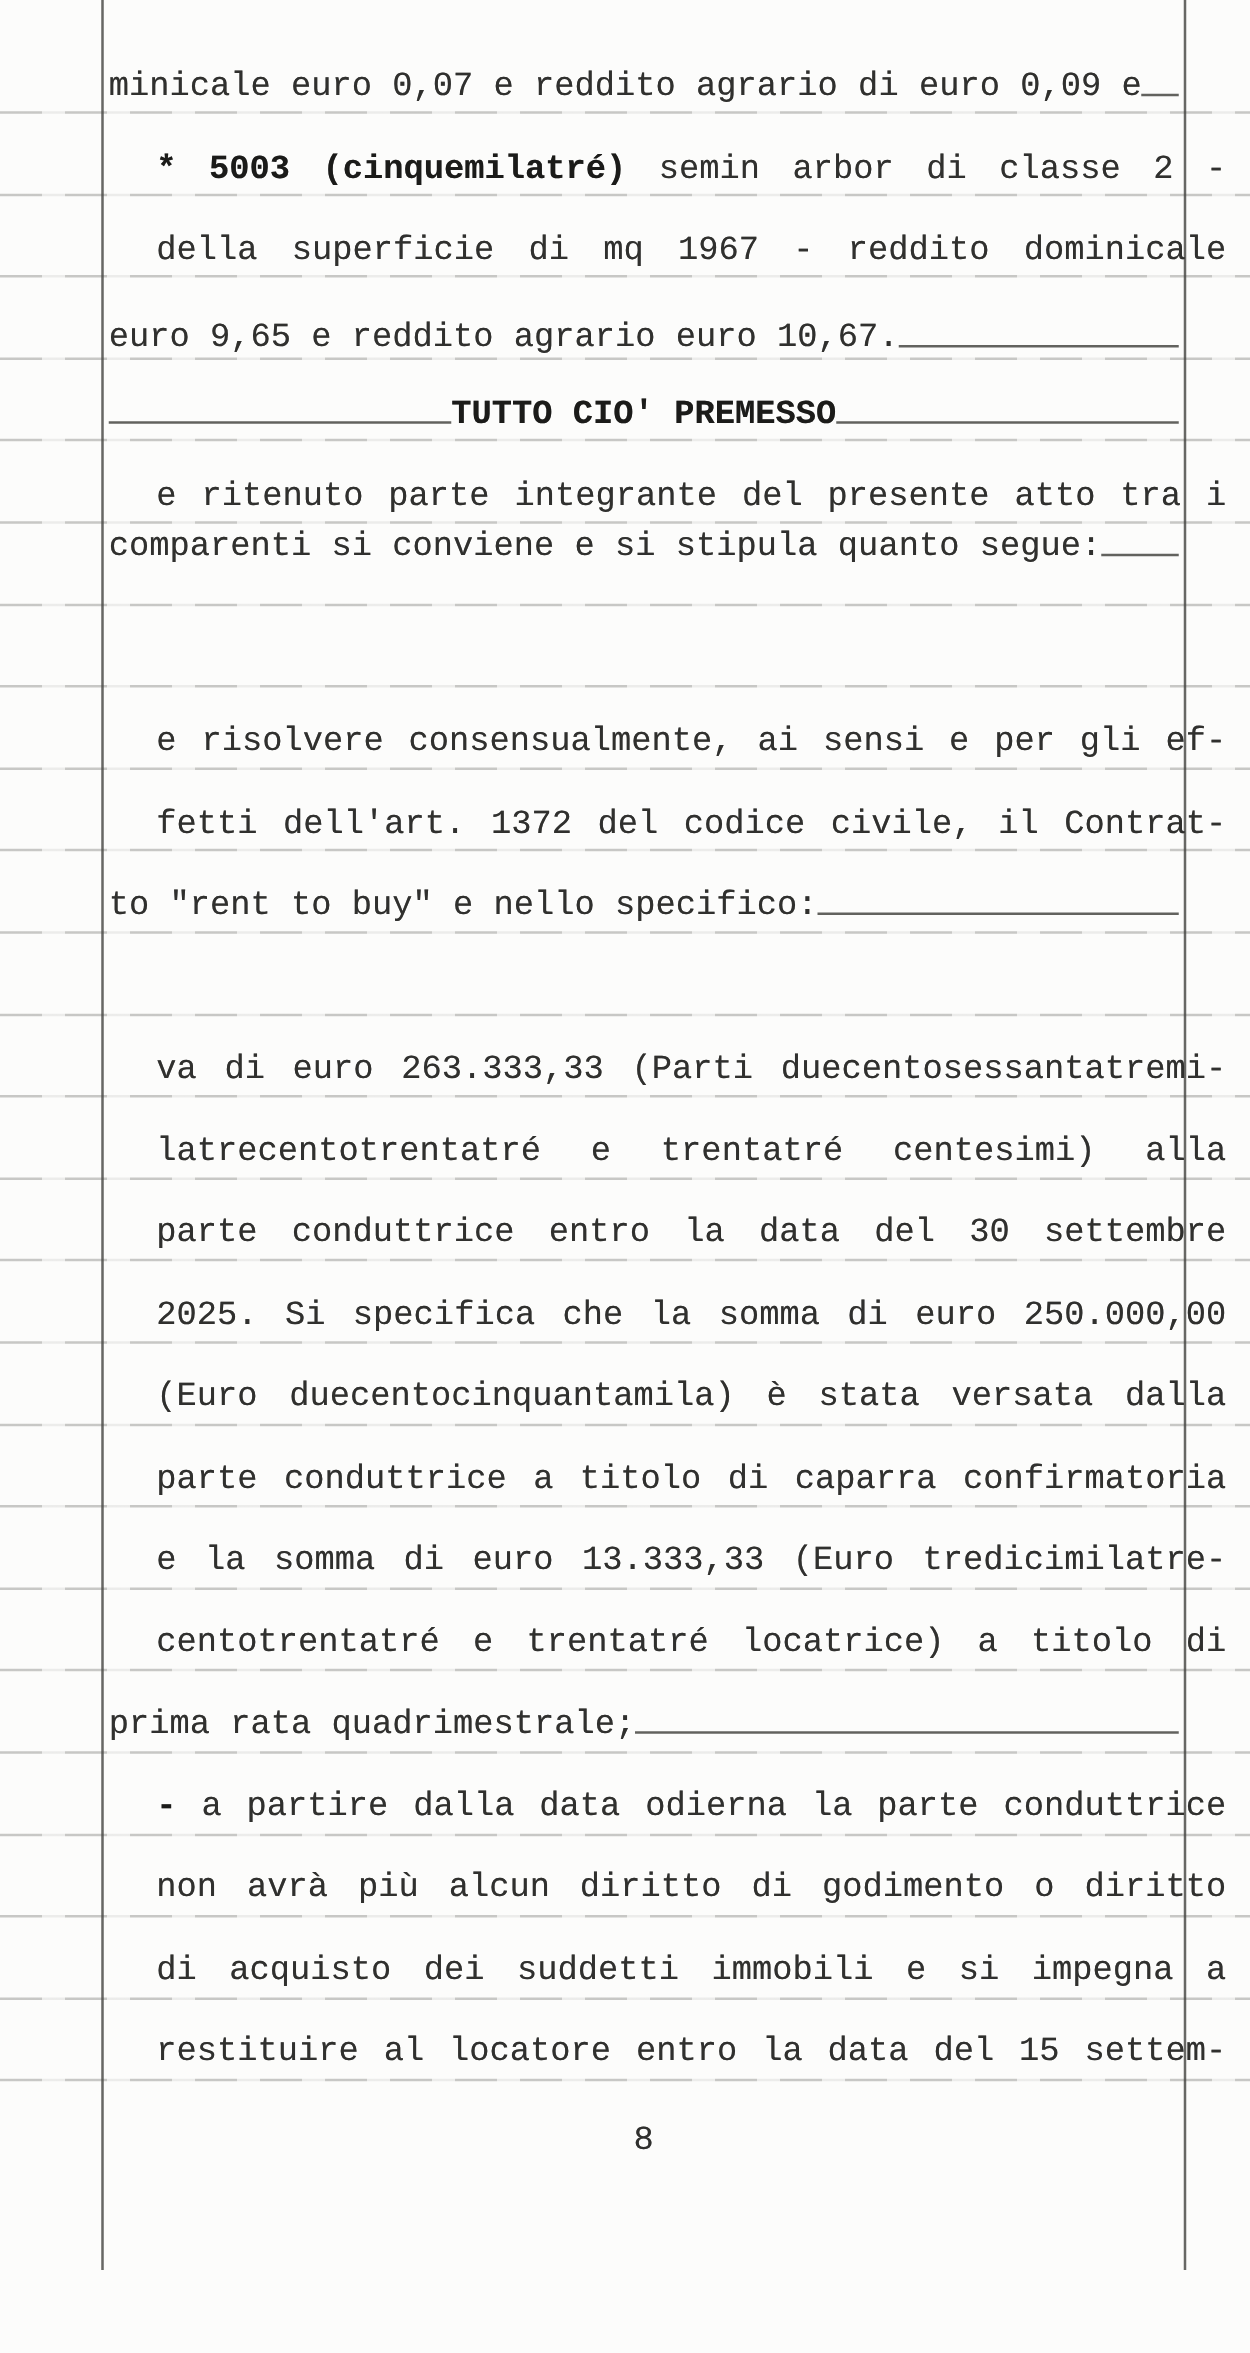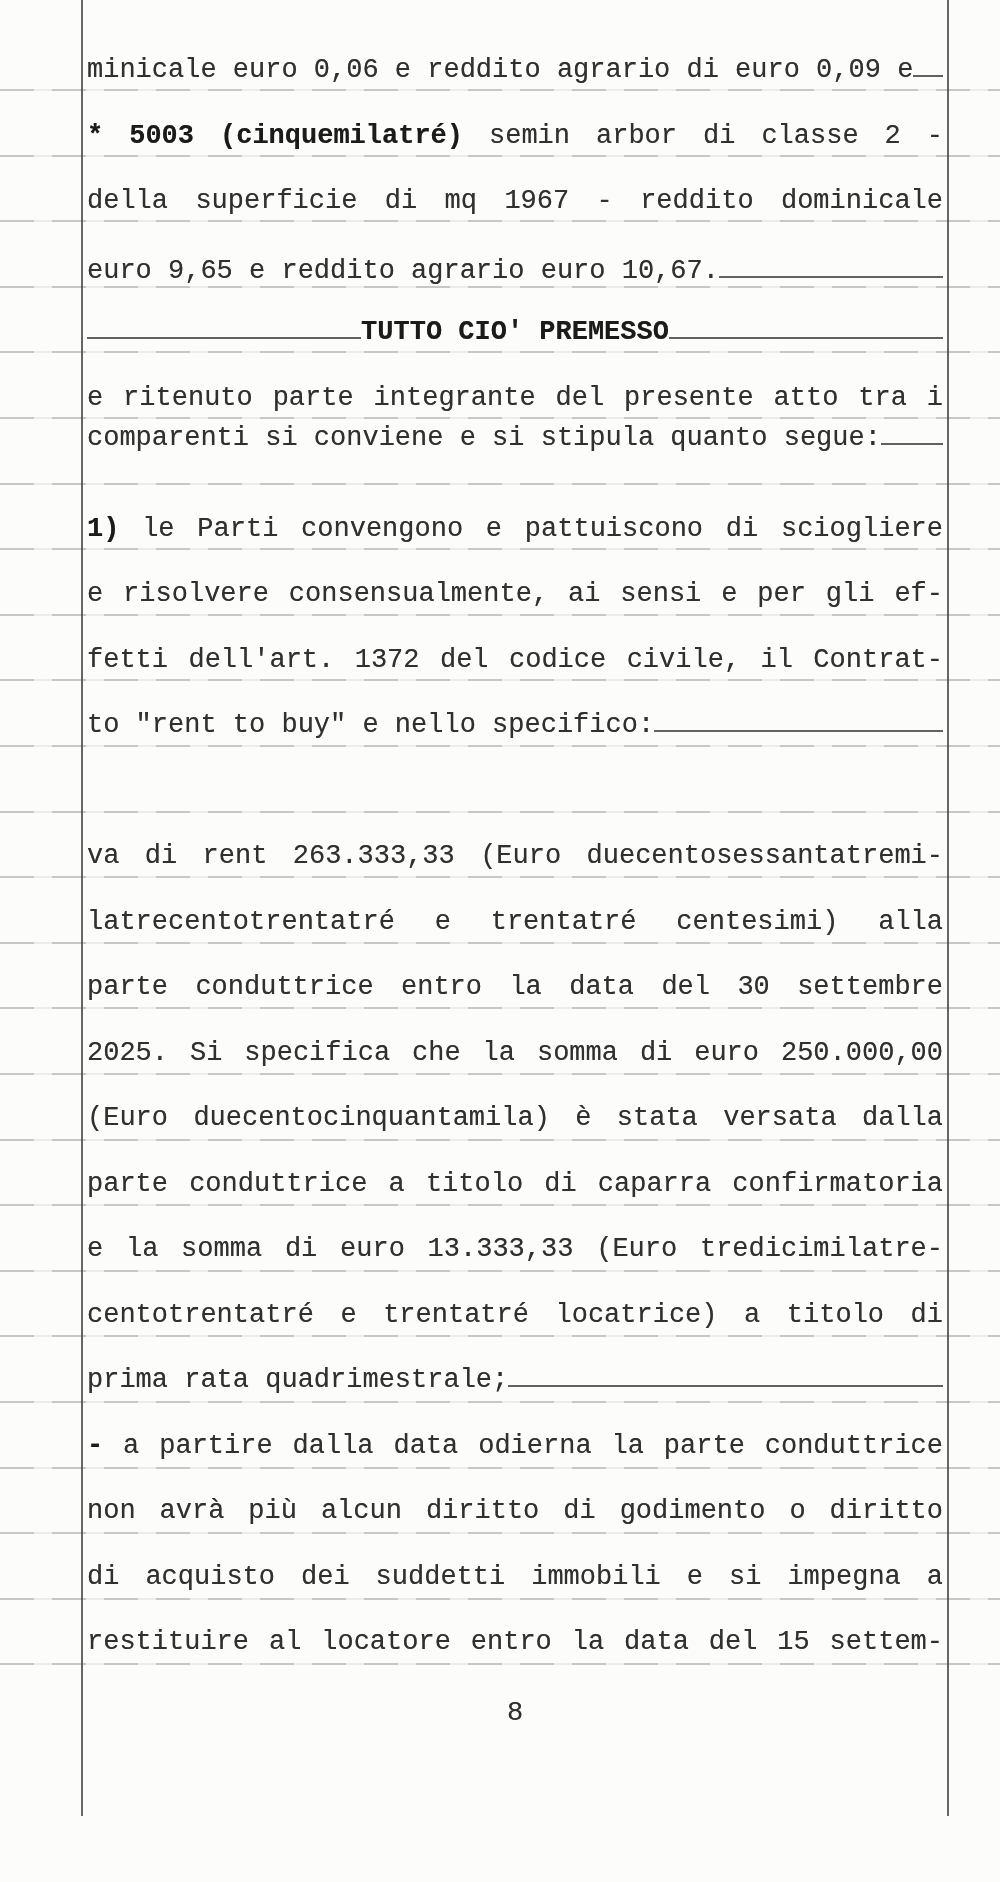--- a/index.html
+++ b/index.html
@@ -22,21 +22,21 @@
     background:repeating-linear-gradient(90deg,
       rgba(120,120,116,.40) 0 34px,
       rgba(120,120,116,.12) 34px 52px);
   }
   .row{
     position:absolute;left:87px;width:856px;height:44px;
     font-size:27px;line-height:44px;
     text-shadow:0 0 .5px rgba(40,40,40,.55);
     white-space:normal;
   }
-  .just{text-align:justify;text-align-last:justify;text-justify:inter-word;}
+  .just{text-align:justify;text-align-last:justify;text-justify:inter-word;margin-left:38px;}
   .fe{display:flex;align-items:flex-end;}
   .fe .seg{white-space:pre;flex:0 0 auto;}
   .fill{
     flex:1 1 auto;min-width:10px;height:0;
     border-bottom:2px solid rgba(70,70,66,.85);
     margin-bottom:15px;
   }
   .b{font-weight:bold;color:#1b1b19;}
   .pageno{text-align:center;}
 </style>
@@ -70,47 +70,46 @@
       <div class="guide" style="top: 1466.6px;"></div>
       <div class="guide" style="top: 1532.2px;"></div>
       <div class="guide" style="top: 1597.8px;"></div>
       <div class="guide" style="top: 1663.4px;"></div>
     </div>
 
   <div class="vrule left"></div>
   <div class="vrule right"></div>
 
   <div class="row fe" style="top:48px">
-      <span class="seg">minicale euro 0,06 e reddito agrario di euro 0,09 e</span>
+      <span class="seg">minicale euro 0,07 e reddito agrario di euro 0,09 e</span>
       <span class="fill"></span>
     </div>
   <div class="row just" style="top:113.5px"><span class="seg b">* 5003 (cinquemilatré)</span><span class="seg"> semin arbor di classe 2 -</span></div>
   <div class="row just" style="top:179px"><span class="seg">della superficie di mq 1967 - reddito dominicale</span></div>
   <div class="row fe" style="top:249px">
       <span class="seg">euro 9,65 e reddito agrario euro 10,67.</span>
       <span class="fill"></span>
     </div>
   <div class="row fe" style="top:310px">
       <span class="fill"></span>
       <span class="seg b">TUTTO CIO' PREMESSO</span>
       <span class="fill"></span>
     </div>
   <div class="row just" style="top:375.5px"><span class="seg">e ritenuto parte integrante del presente atto tra i</span></div>
   <div class="row fe" style="top:416px">
       <span class="seg">comparenti si conviene e si stipula quanto segue:</span>
       <span class="fill"></span>
     </div>
-  <div class="row just" style="top:506.5px"><span class="seg b">1)</span><span class="seg">  le Parti convengono e pattuiscono di sciogliere</span></div>
   <div class="row just" style="top:572px"><span class="seg">e risolvere consensualmente, ai sensi e per gli ef-</span></div>
   <div class="row just" style="top:637.5px"><span class="seg">fetti dell'art. 1372 del codice civile, il Contrat-</span></div>
   <div class="row fe" style="top:703px">
       <span class="seg">to "rent to buy" e nello specifico:</span>
       <span class="fill"></span>
     </div>
-  <div class="row just" style="top:834px"><span class="seg">va di rent 263.333,33 (Euro duecentosessantatremi-</span></div>
+  <div class="row just" style="top:834px"><span class="seg">va di euro 263.333,33 (Parti duecentosessantatremi-</span></div>
   <div class="row just" style="top:899.5px"><span class="seg">latrecentotrentatré e trentatré centesimi) alla</span></div>
   <div class="row just" style="top:965px"><span class="seg">parte conduttrice entro la data del 30 settembre</span></div>
   <div class="row just" style="top:1030.5px"><span class="seg">2025. Si specifica che la somma di euro 250.000,00</span></div>
   <div class="row just" style="top:1096px"><span class="seg">(Euro duecentocinquantamila) è stata versata dalla</span></div>
   <div class="row just" style="top:1161.5px"><span class="seg">parte conduttrice a titolo di caparra confirmatoria</span></div>
   <div class="row just" style="top:1227px"><span class="seg">e la somma di euro 13.333,33 (Euro tredicimilatre-</span></div>
   <div class="row just" style="top:1292.5px"><span class="seg">centotrentatré e trentatré locatrice) a titolo di</span></div>
   <div class="row fe" style="top:1358px">
       <span class="seg">prima rata quadrimestrale;</span>
       <span class="fill"></span>

